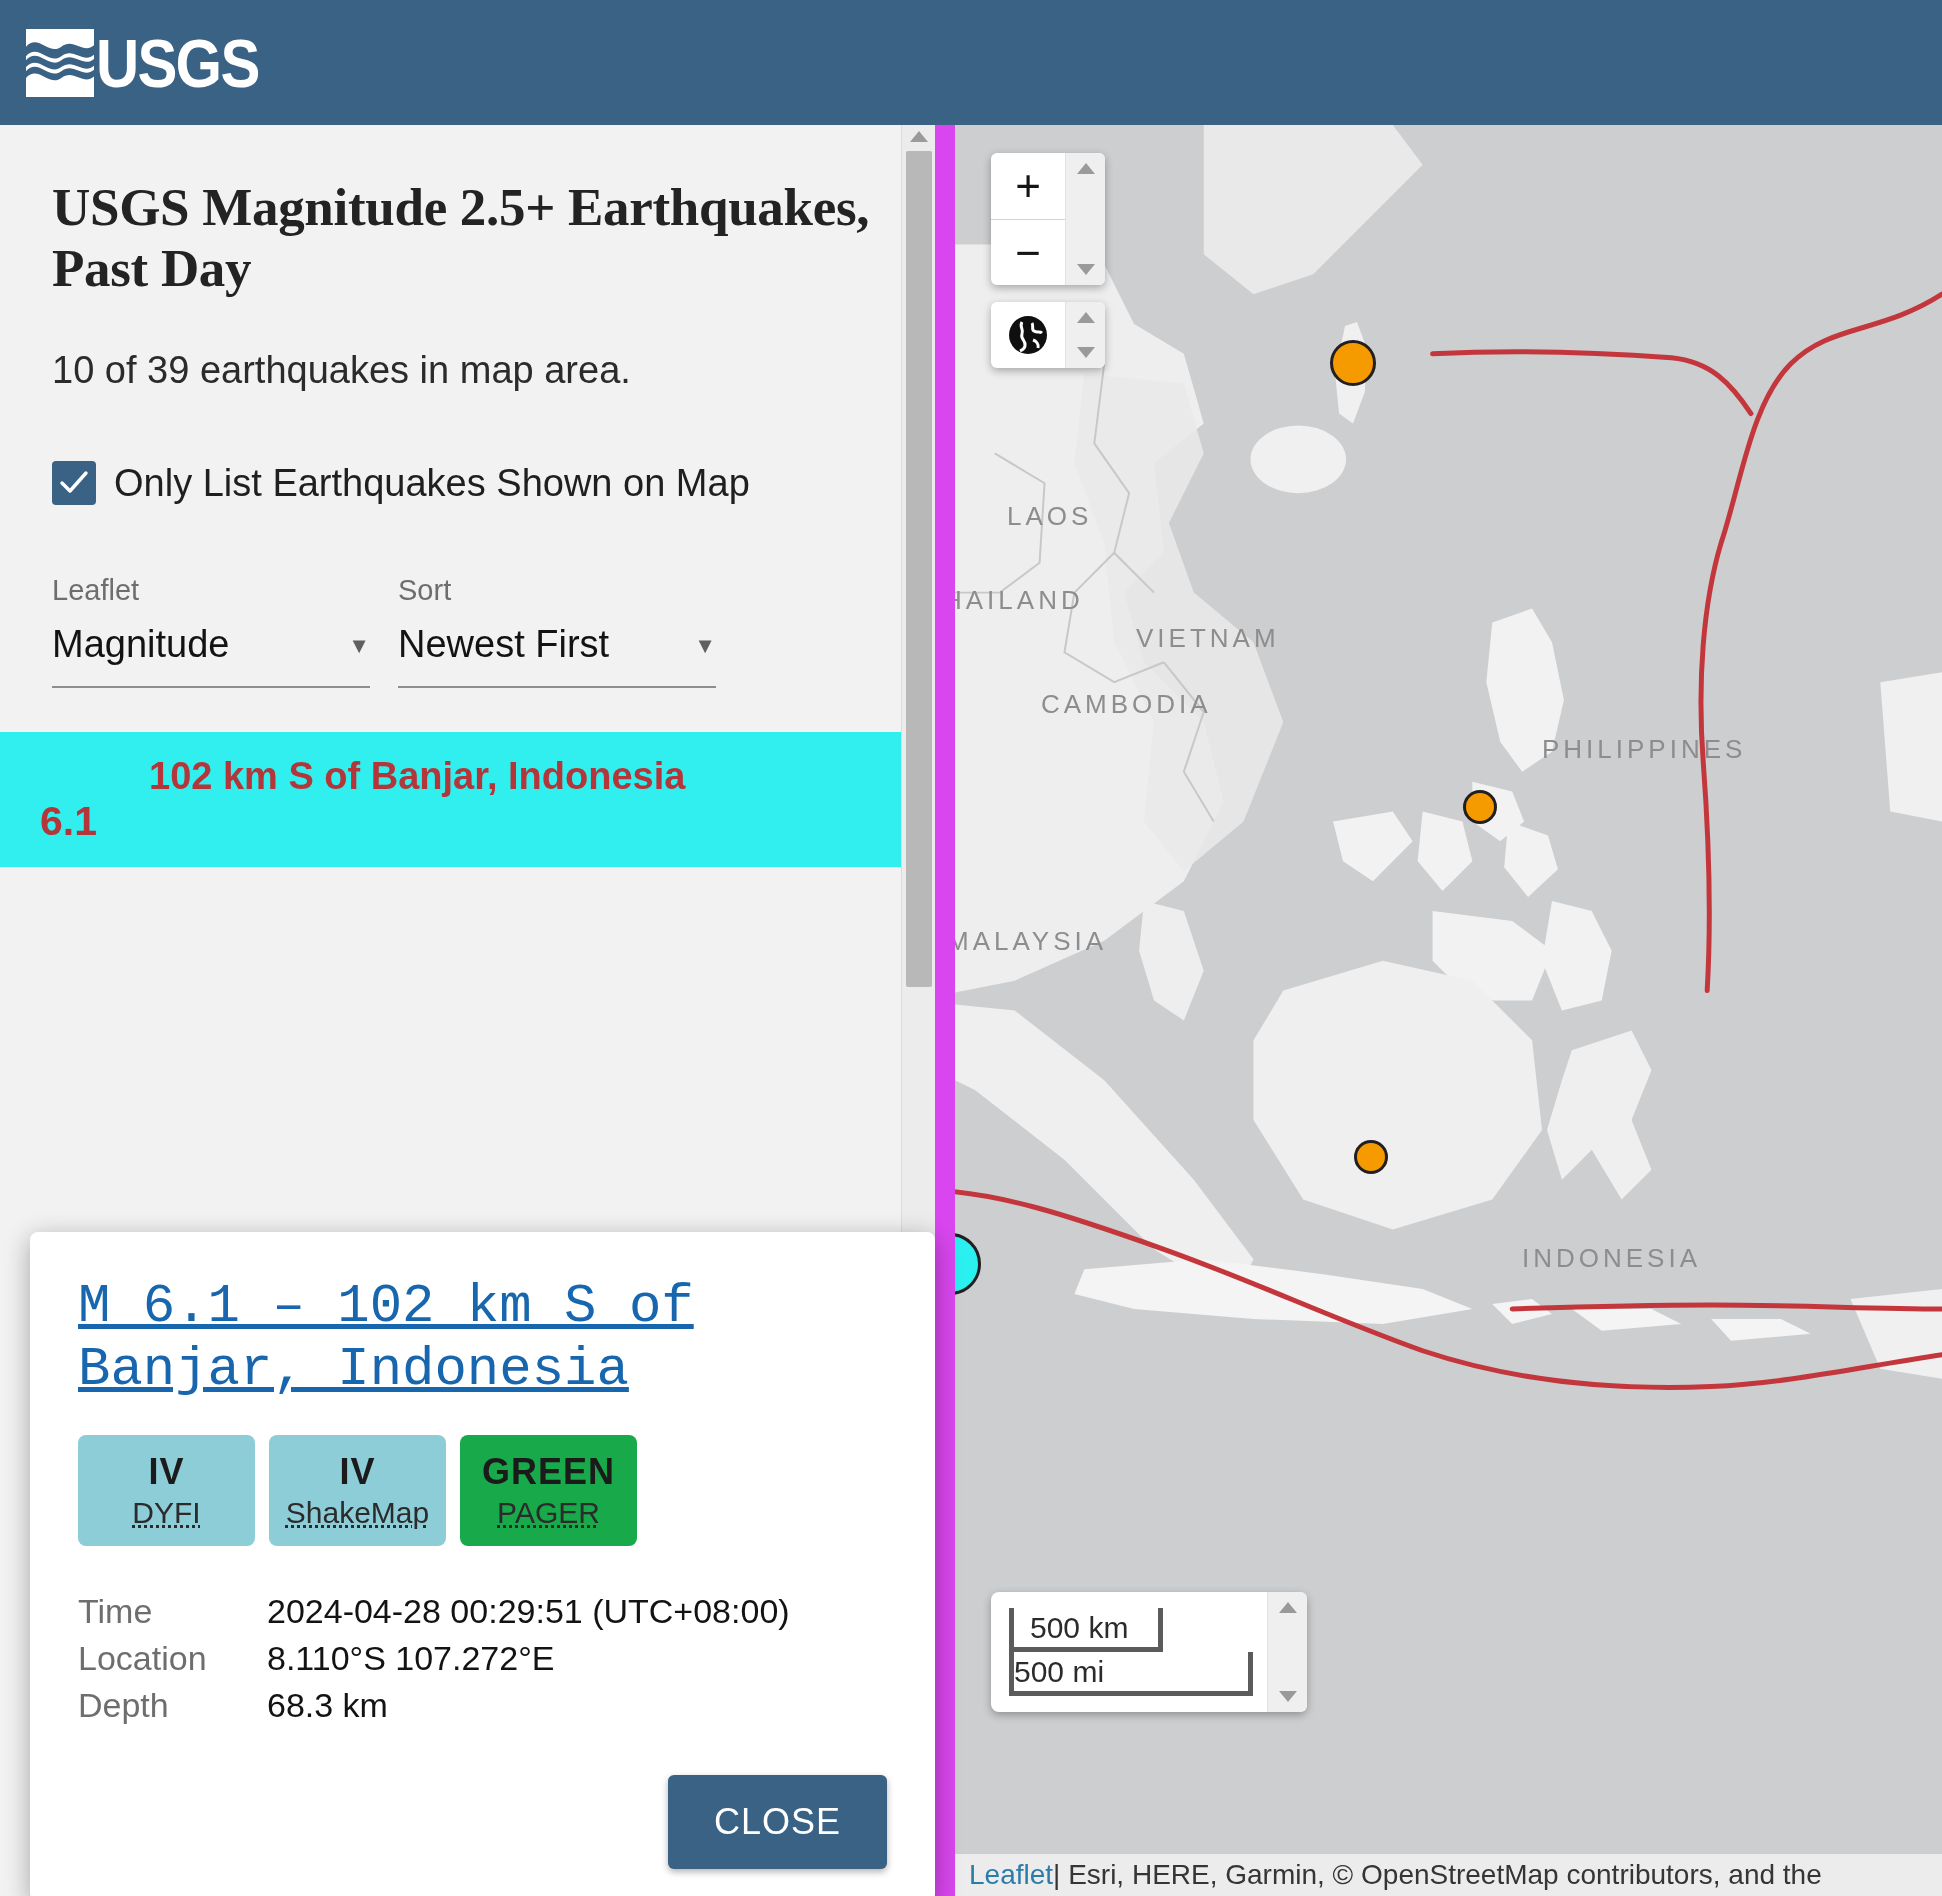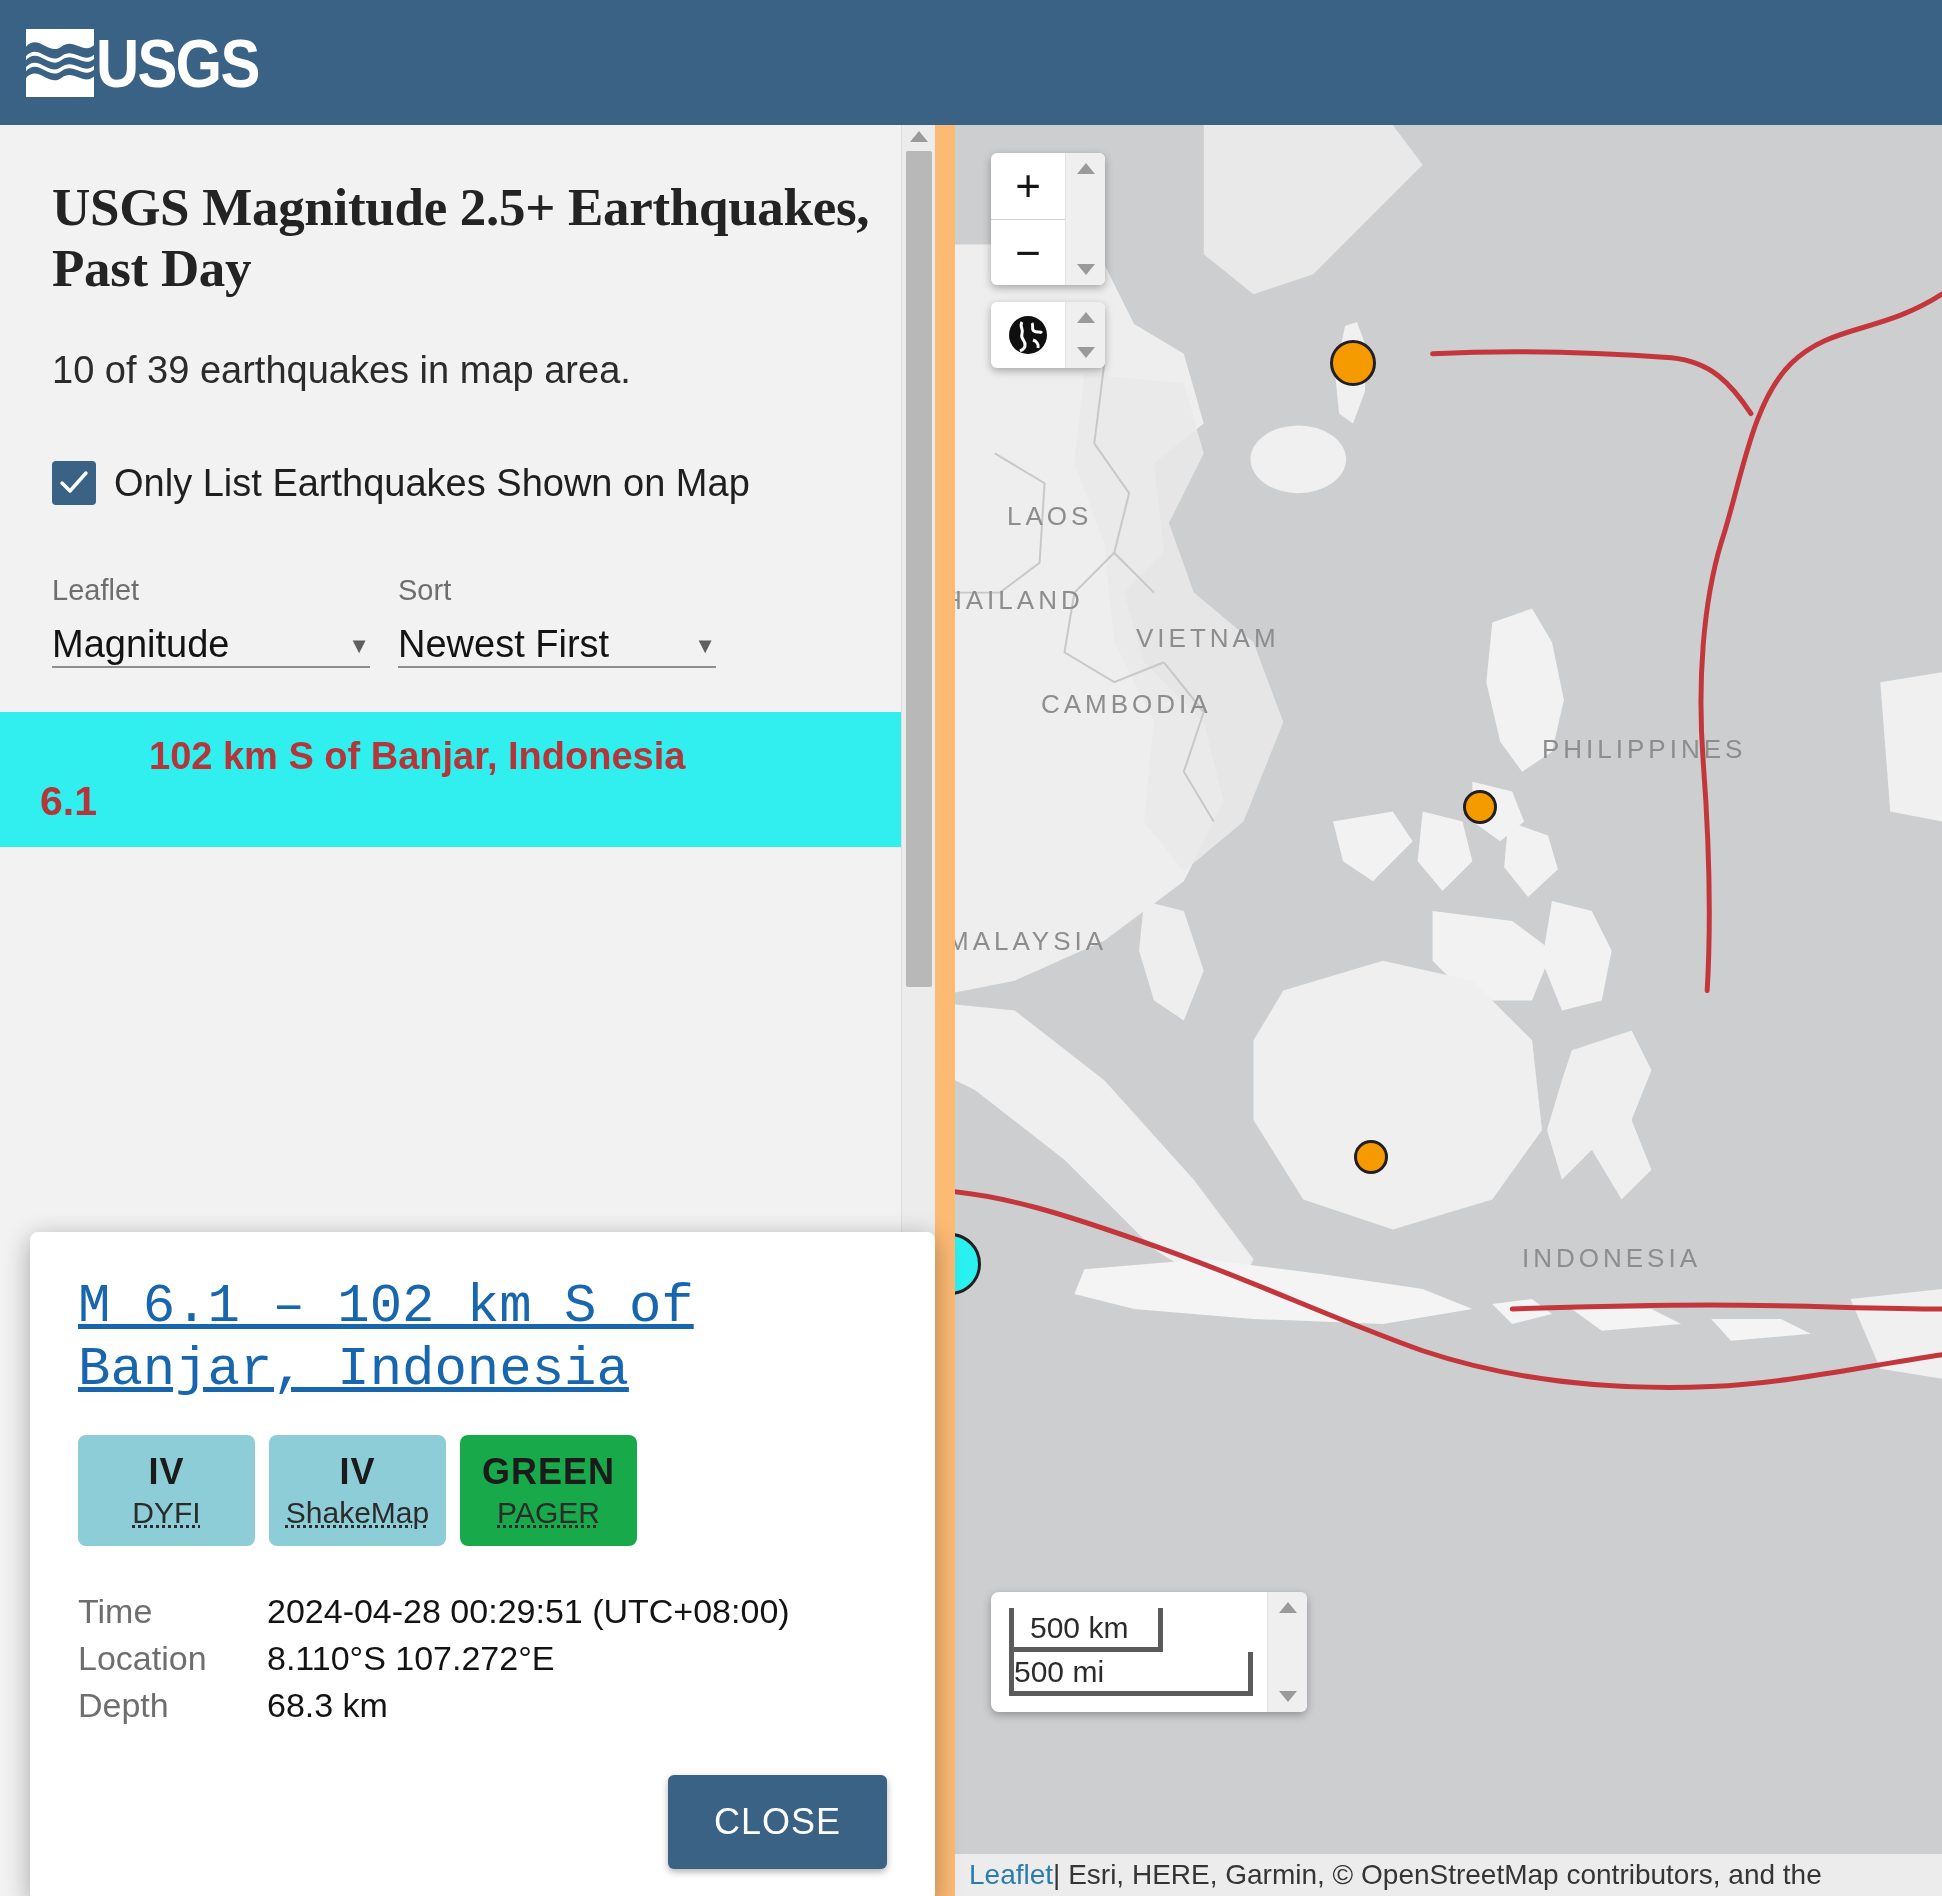--- a/index.html
+++ b/index.html
@@ -30,21 +30,21 @@
     line-height: 68px;
     margin-left: 2px;
     transform: scaleX(0.88);
     transform-origin: left center;
   }
 
   
   .body-area {
     position: absolute; top: 125px; left: 0;
     width: 1942px; height: 1771px;
-    background: #fdba74;
+    background: #d946ef;
   }
 
   
   .sidebar {
     position: absolute; top: 0; left: 0;
     width: 935px; height: 1771px;
     background: #f2f2f2;
     overflow: hidden;
   }
   .sidebar-inner { padding: 52px 52px 0 52px; }
@@ -81,21 +81,21 @@
     line-height: 1.55; max-width: 637px;
   }
   .selects-row {
     display: flex; margin-top: 62px; gap: 28px;
   }
   .field { width: 318px; }
   .field-label { font-size: 29px; color: #6e6e6e; margin-bottom: 16px; }
   .field-control {
     display: flex; align-items: flex-end; justify-content: space-between;
     border-bottom: 2px solid #8e8e8e;
-    padding-bottom: 0;
+    padding-bottom: 20px;
   }
   .field-value { font-size: 38px; color: #131313; }
   .caret { color: #5f5f5f; font-size: 22px; margin-bottom: 7px; }
 
   
   .quake-list { margin-top: 44px; }
   .quake-row {
     display: flex; align-items: flex-start;
     padding: 22px 24px 22px 40px;
     width: 935px;

